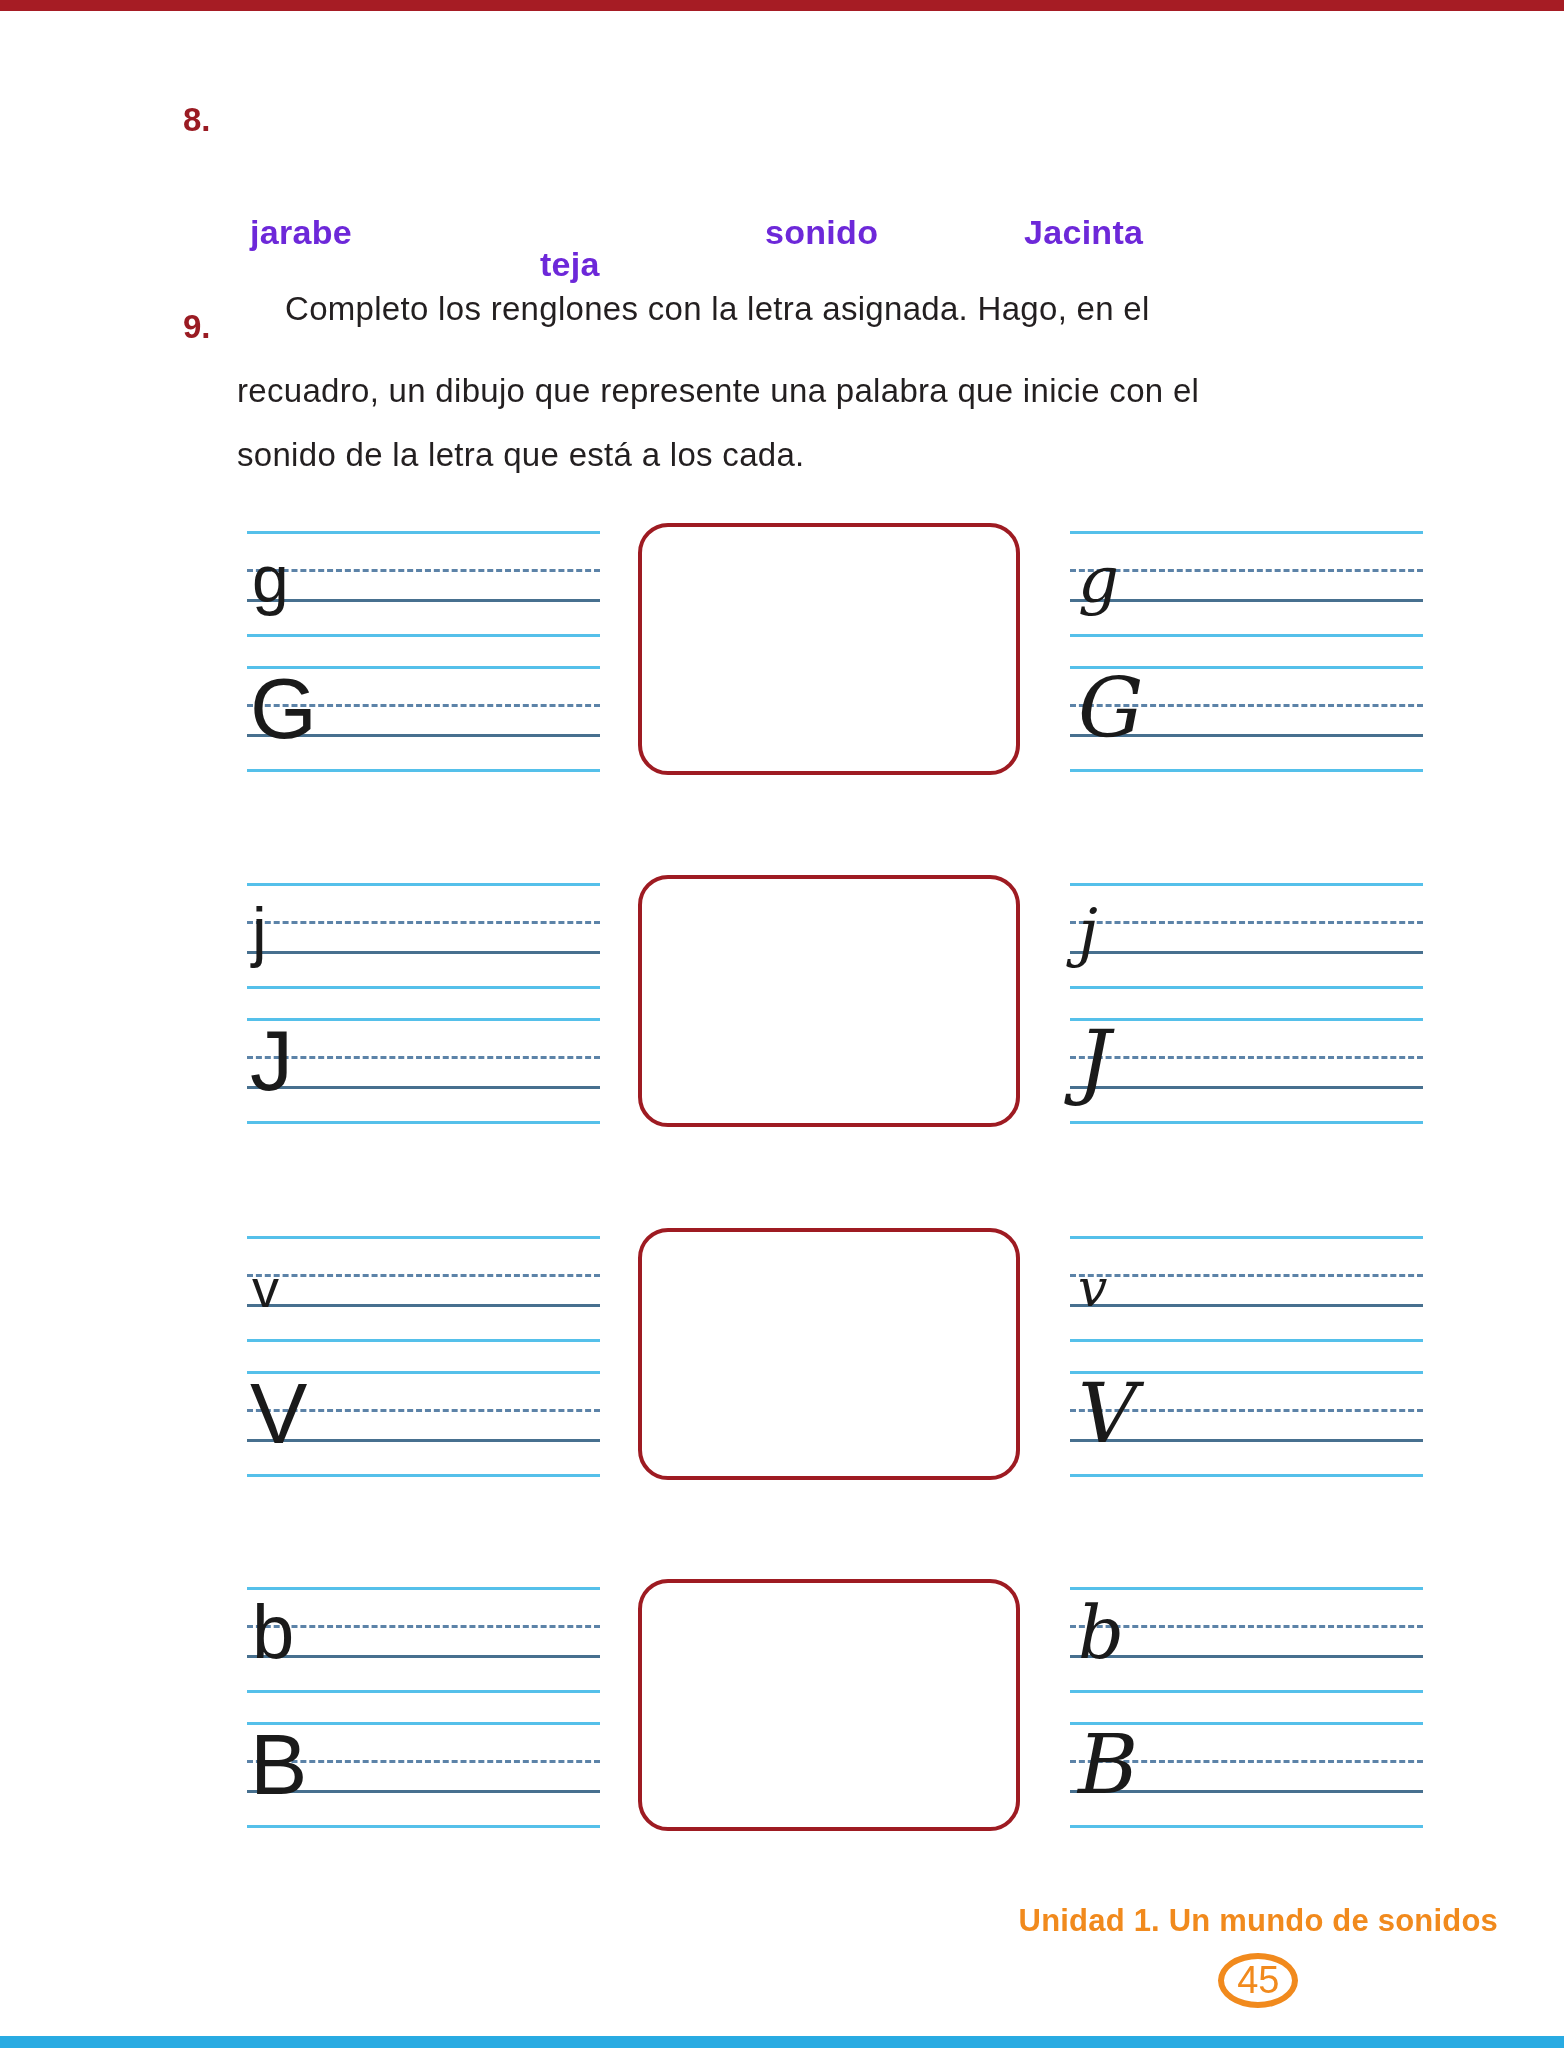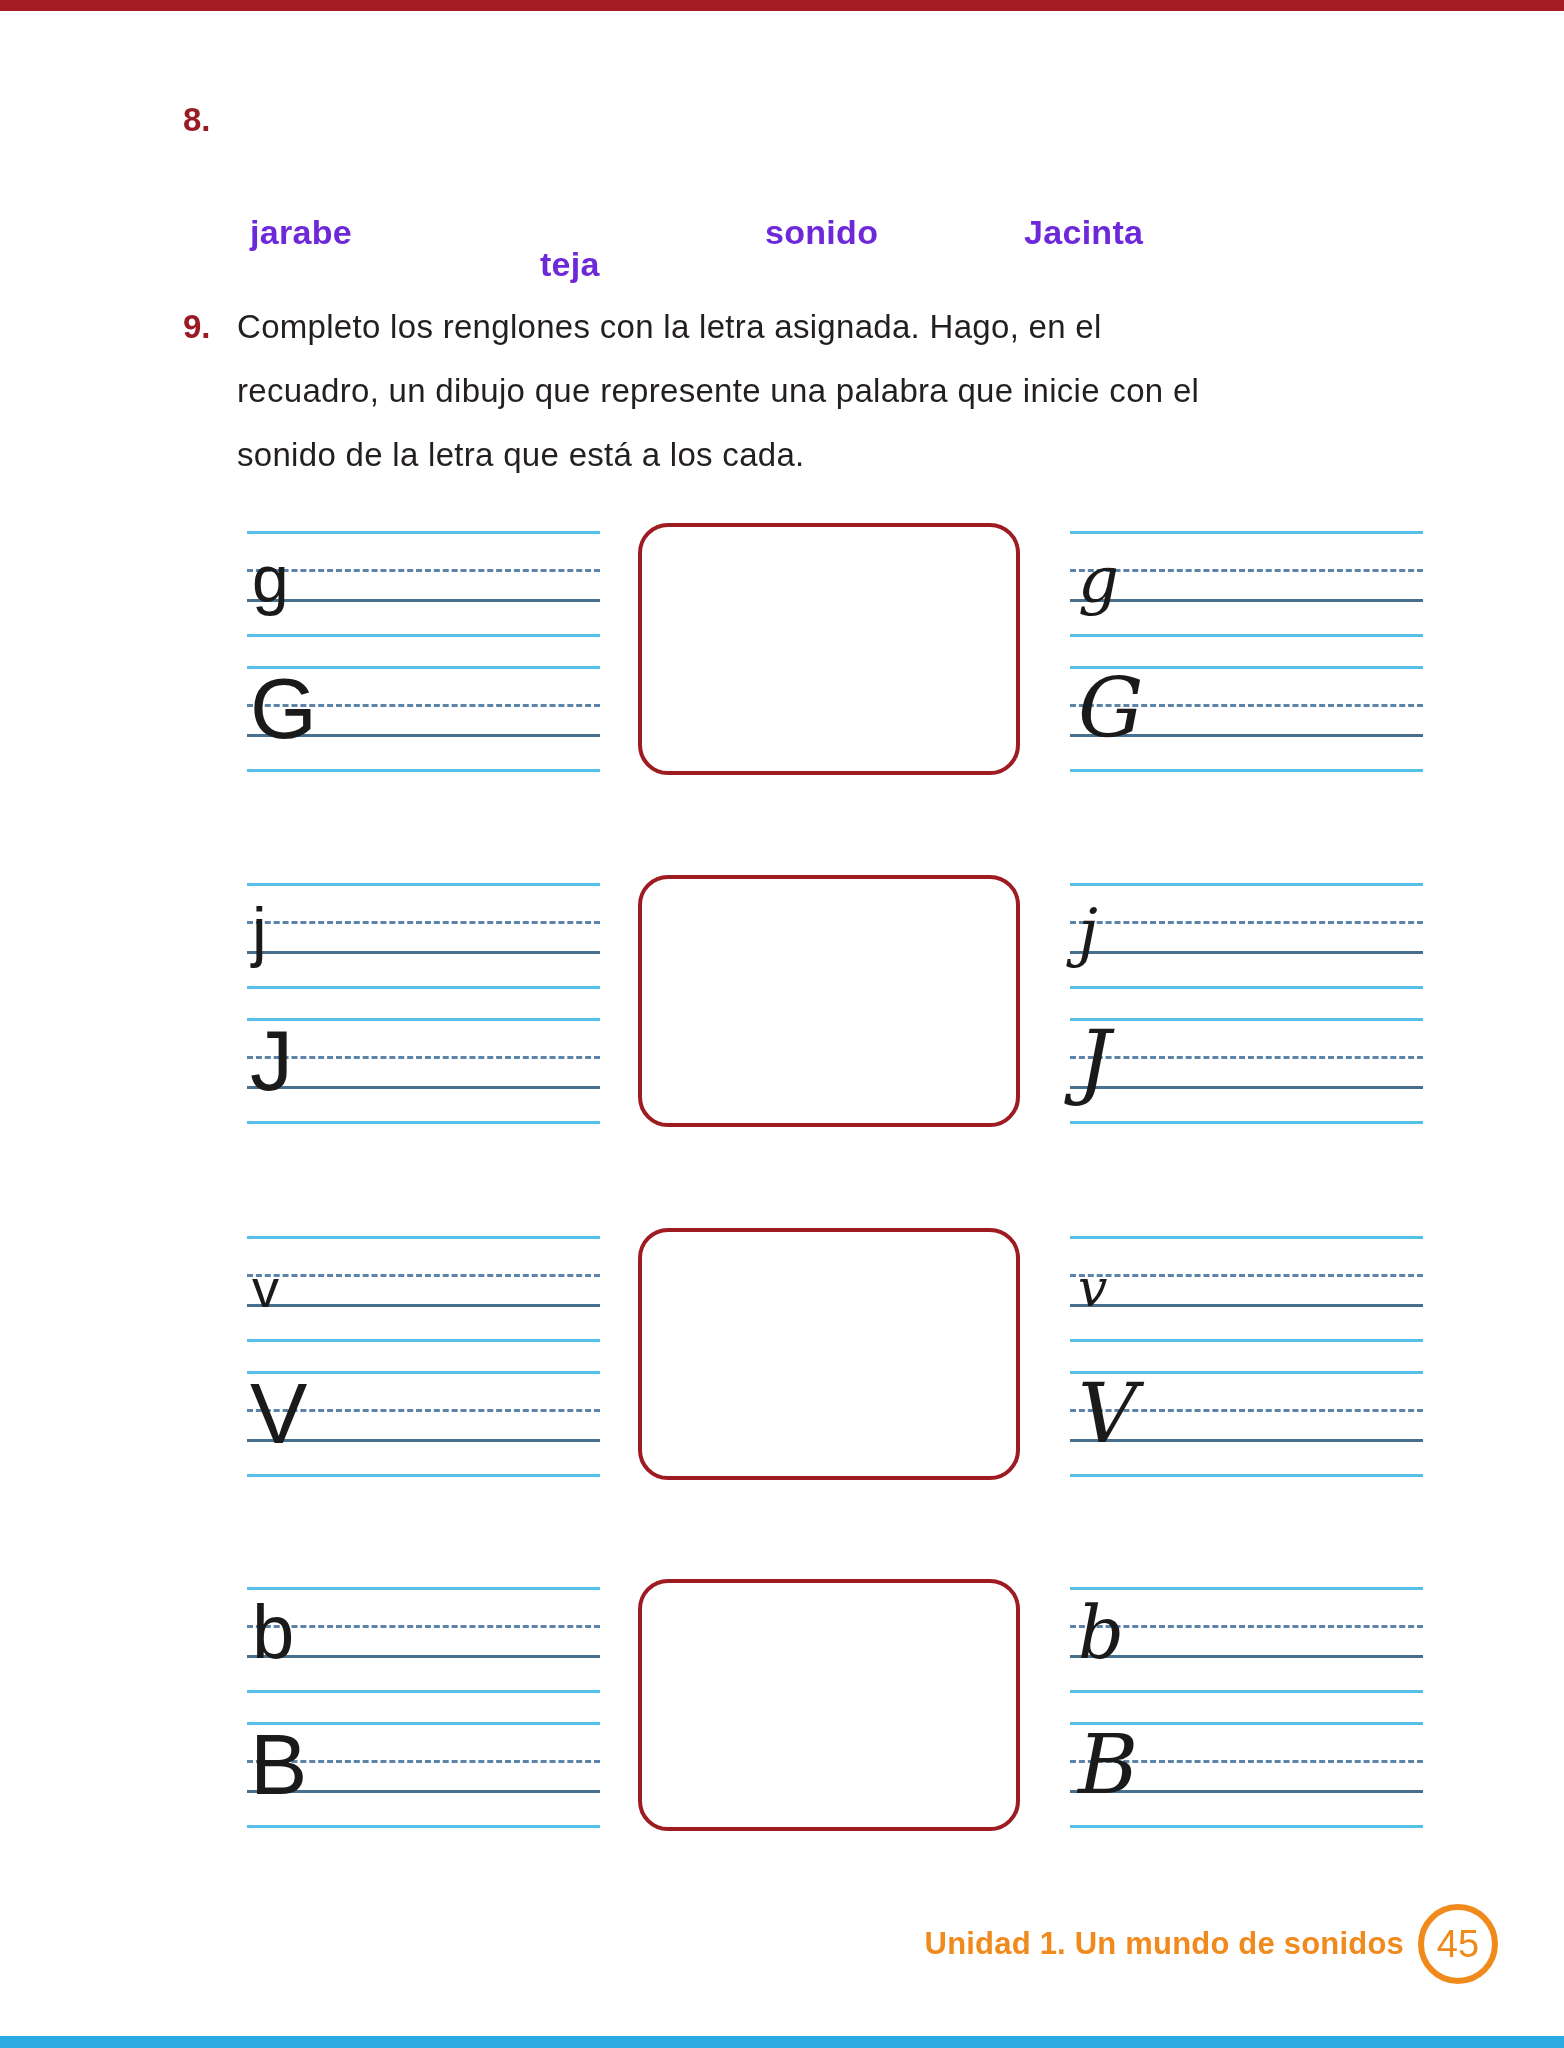--- a/index.html
+++ b/index.html
@@ -38,21 +38,21 @@
   
   .up{left:250px;top:134px;font-size:86px;}
   
   .cl-desc{left:1078px;top:17px;font-size:64px;}
   .cl-x{left:1078px;top:26px;font-size:52px;}
   .cl-tall{left:1078px;top:10px;font-size:72px;}
   
   .cu{left:1078px;top:137px;font-size:82px;}
 
   
-  .footer{position:absolute;top:1903px;right:66px;height:82px;display:flex;align-items:center;gap:14px;}
+  .footer{position:absolute;top:1903px;right:66px;height:82px;display:flex;align-items:center;gap:14px;flex-direction:column;}
   .footer-label{font-size:31px;font-weight:bold;color:#F18A1D;letter-spacing:.2px;}
   .page-circle{width:80px;height:80px;border:6px solid #F18A1D;border-radius:50%;box-sizing:border-box;
                display:flex;align-items:center;justify-content:center;}
   .page-circle span{font-size:38px;font-weight:normal;color:#F18A1D;}
 </style>
 </head>
 <body>
 
 <div class="page">
   <div class="topbar"></div>
@@ -60,21 +60,21 @@
   <div class="ex-num" style="top:101px;">8.</div>
 
   <div class="words-row">
     <span class="word" style="left:250px;">jarabe</span>
     <span class="word" style="left:540px;margin-top:32px;">teja</span>
     <span class="word" style="left:765px;">sonido</span>
     <span class="word" style="left:1024px;">Jacinta</span>
   </div>
 
   <div class="ex-num" style="top:308px;">9.</div>
-  <div class="ex-text" style="top:308px;">Completo los renglones con la letra asignada. Hago, en el</div>
+  <div class="ex-text" style="top:290px;margin-left:48px;">Completo los renglones con la letra asignada. Hago, en el</div>
   <div class="ex-text" style="top:372px;">recuadro, un dibujo que represente una palabra que inicie con el</div>
   <div class="ex-text" style="top:436px;">sonido de la letra que está a los cada.</div>
 
   <div class="row" style="top:531px;">
     <div class="ruled left lg1">
       <div class="ln light l1"></div>
       <div class="ln dash l2"></div>
       <div class="ln base l3"></div>
       <div class="ln light l4"></div>
     </div>

